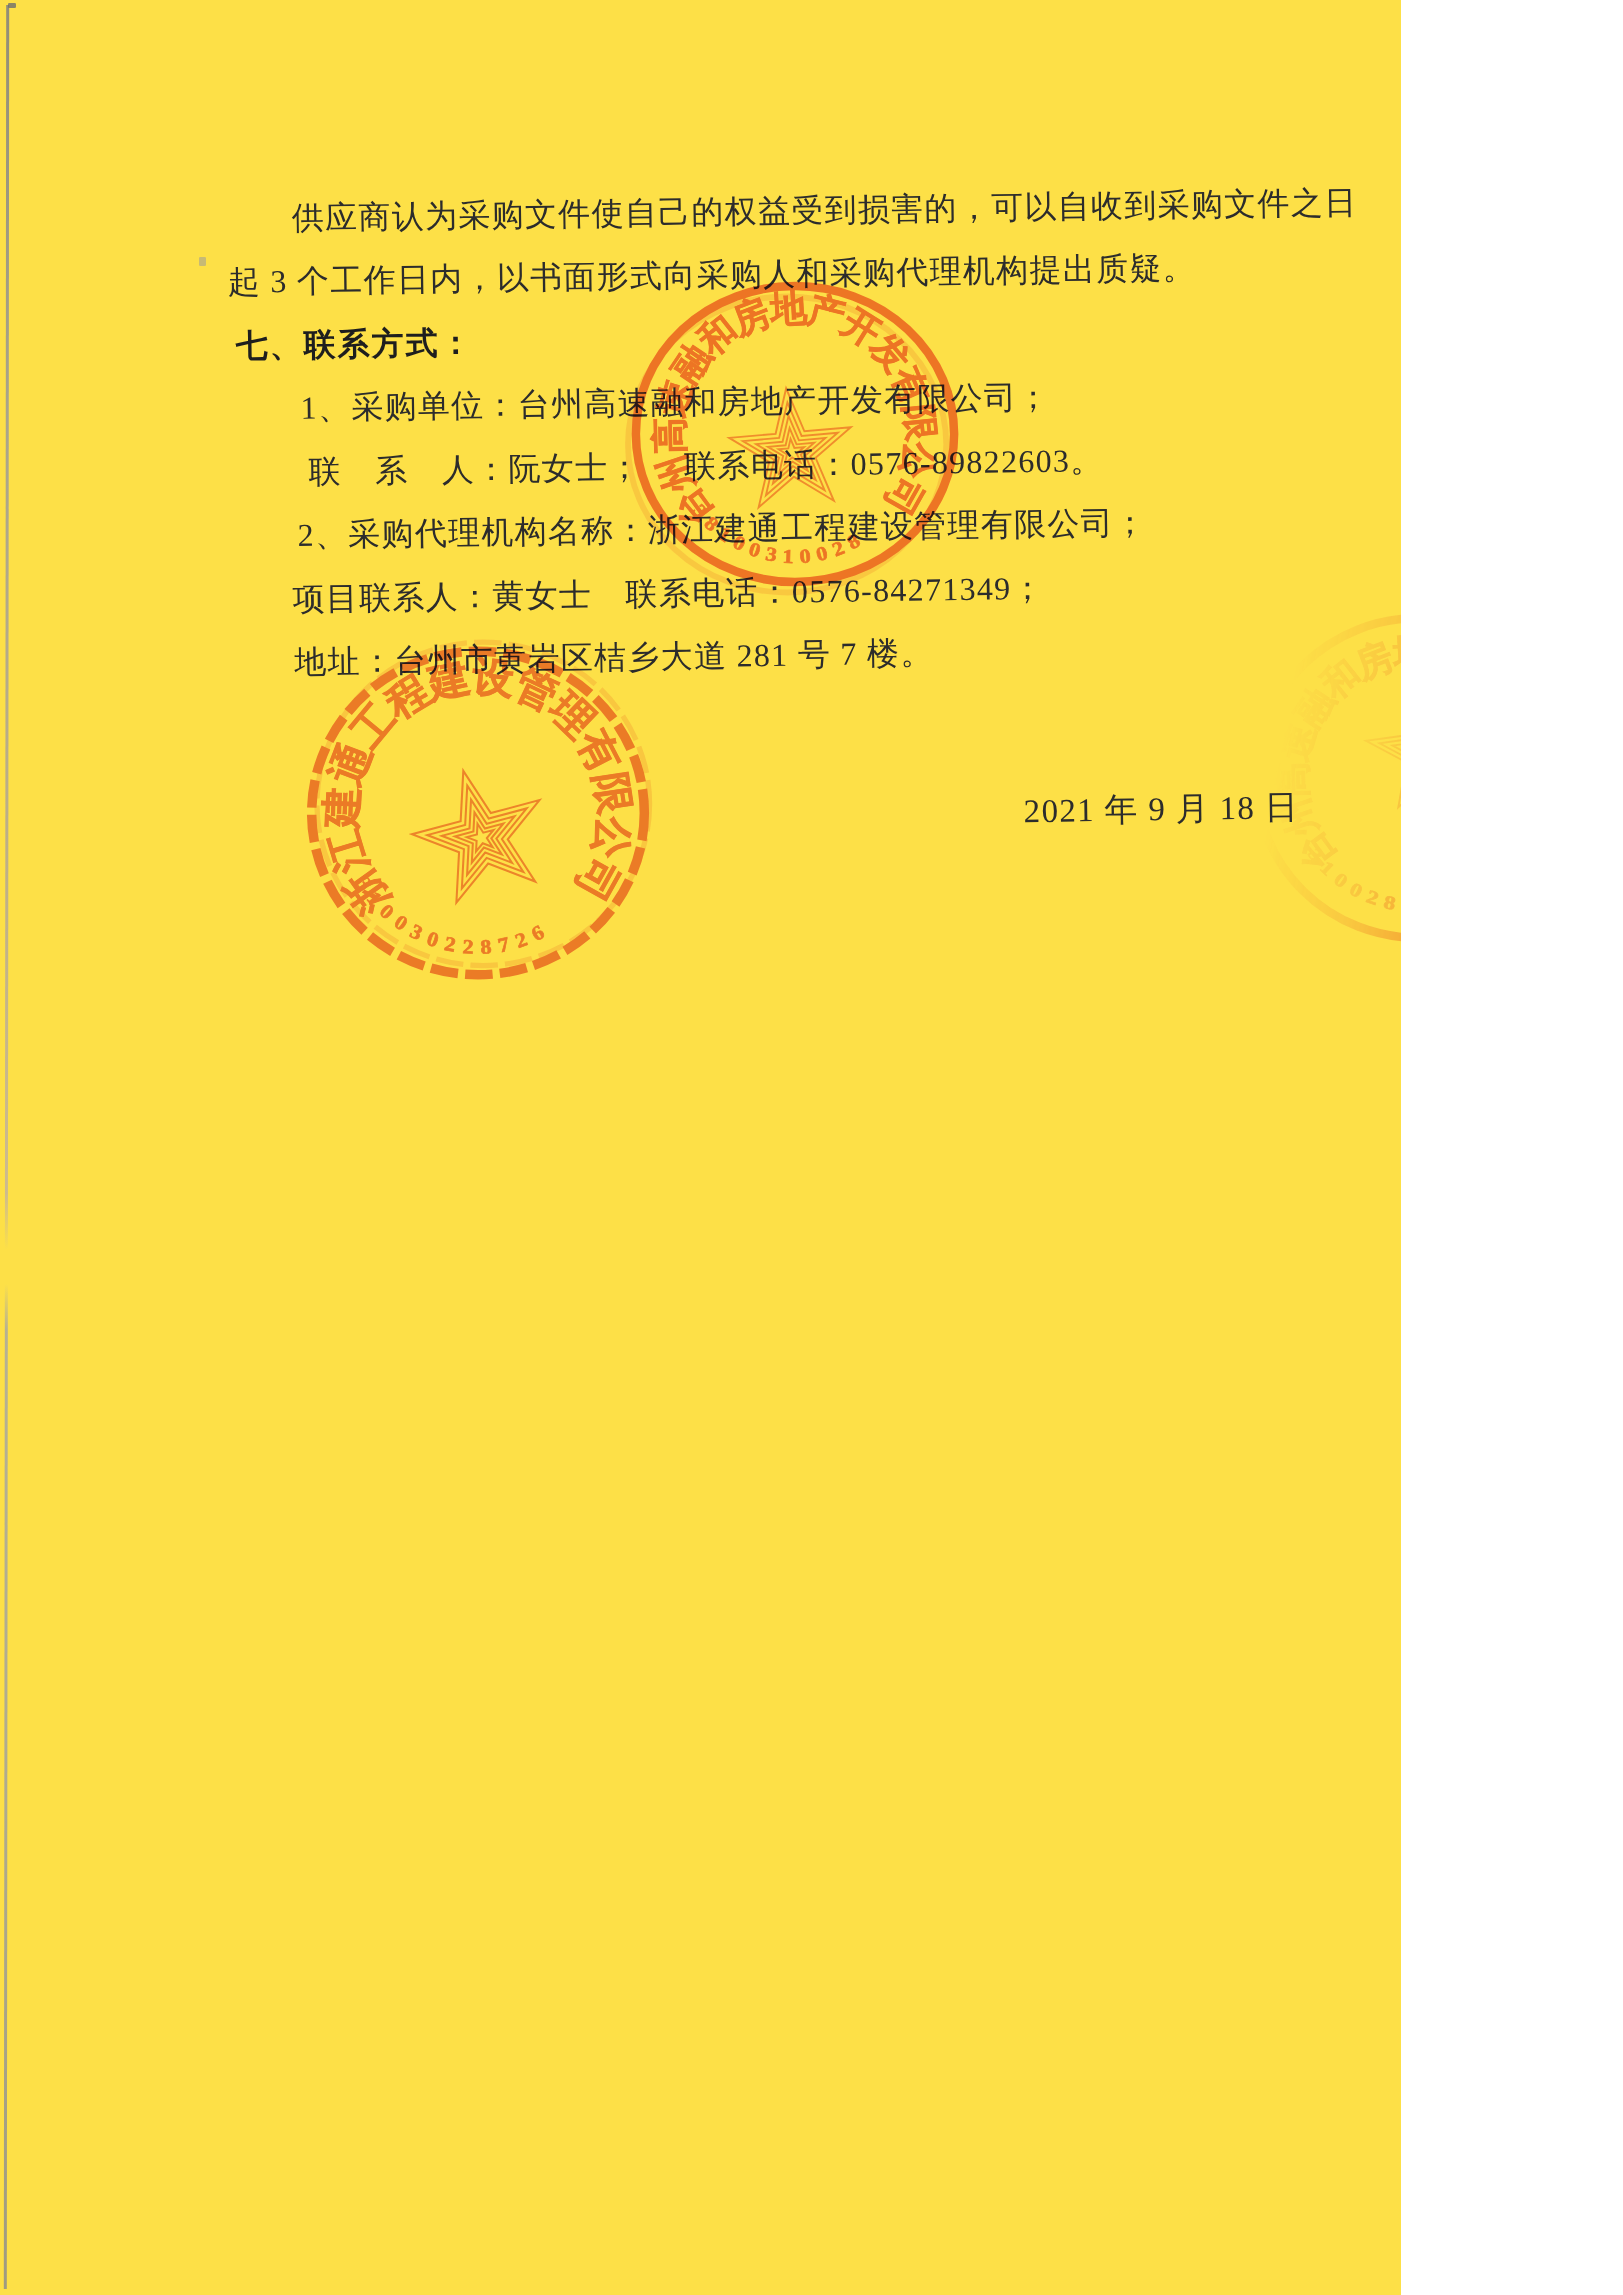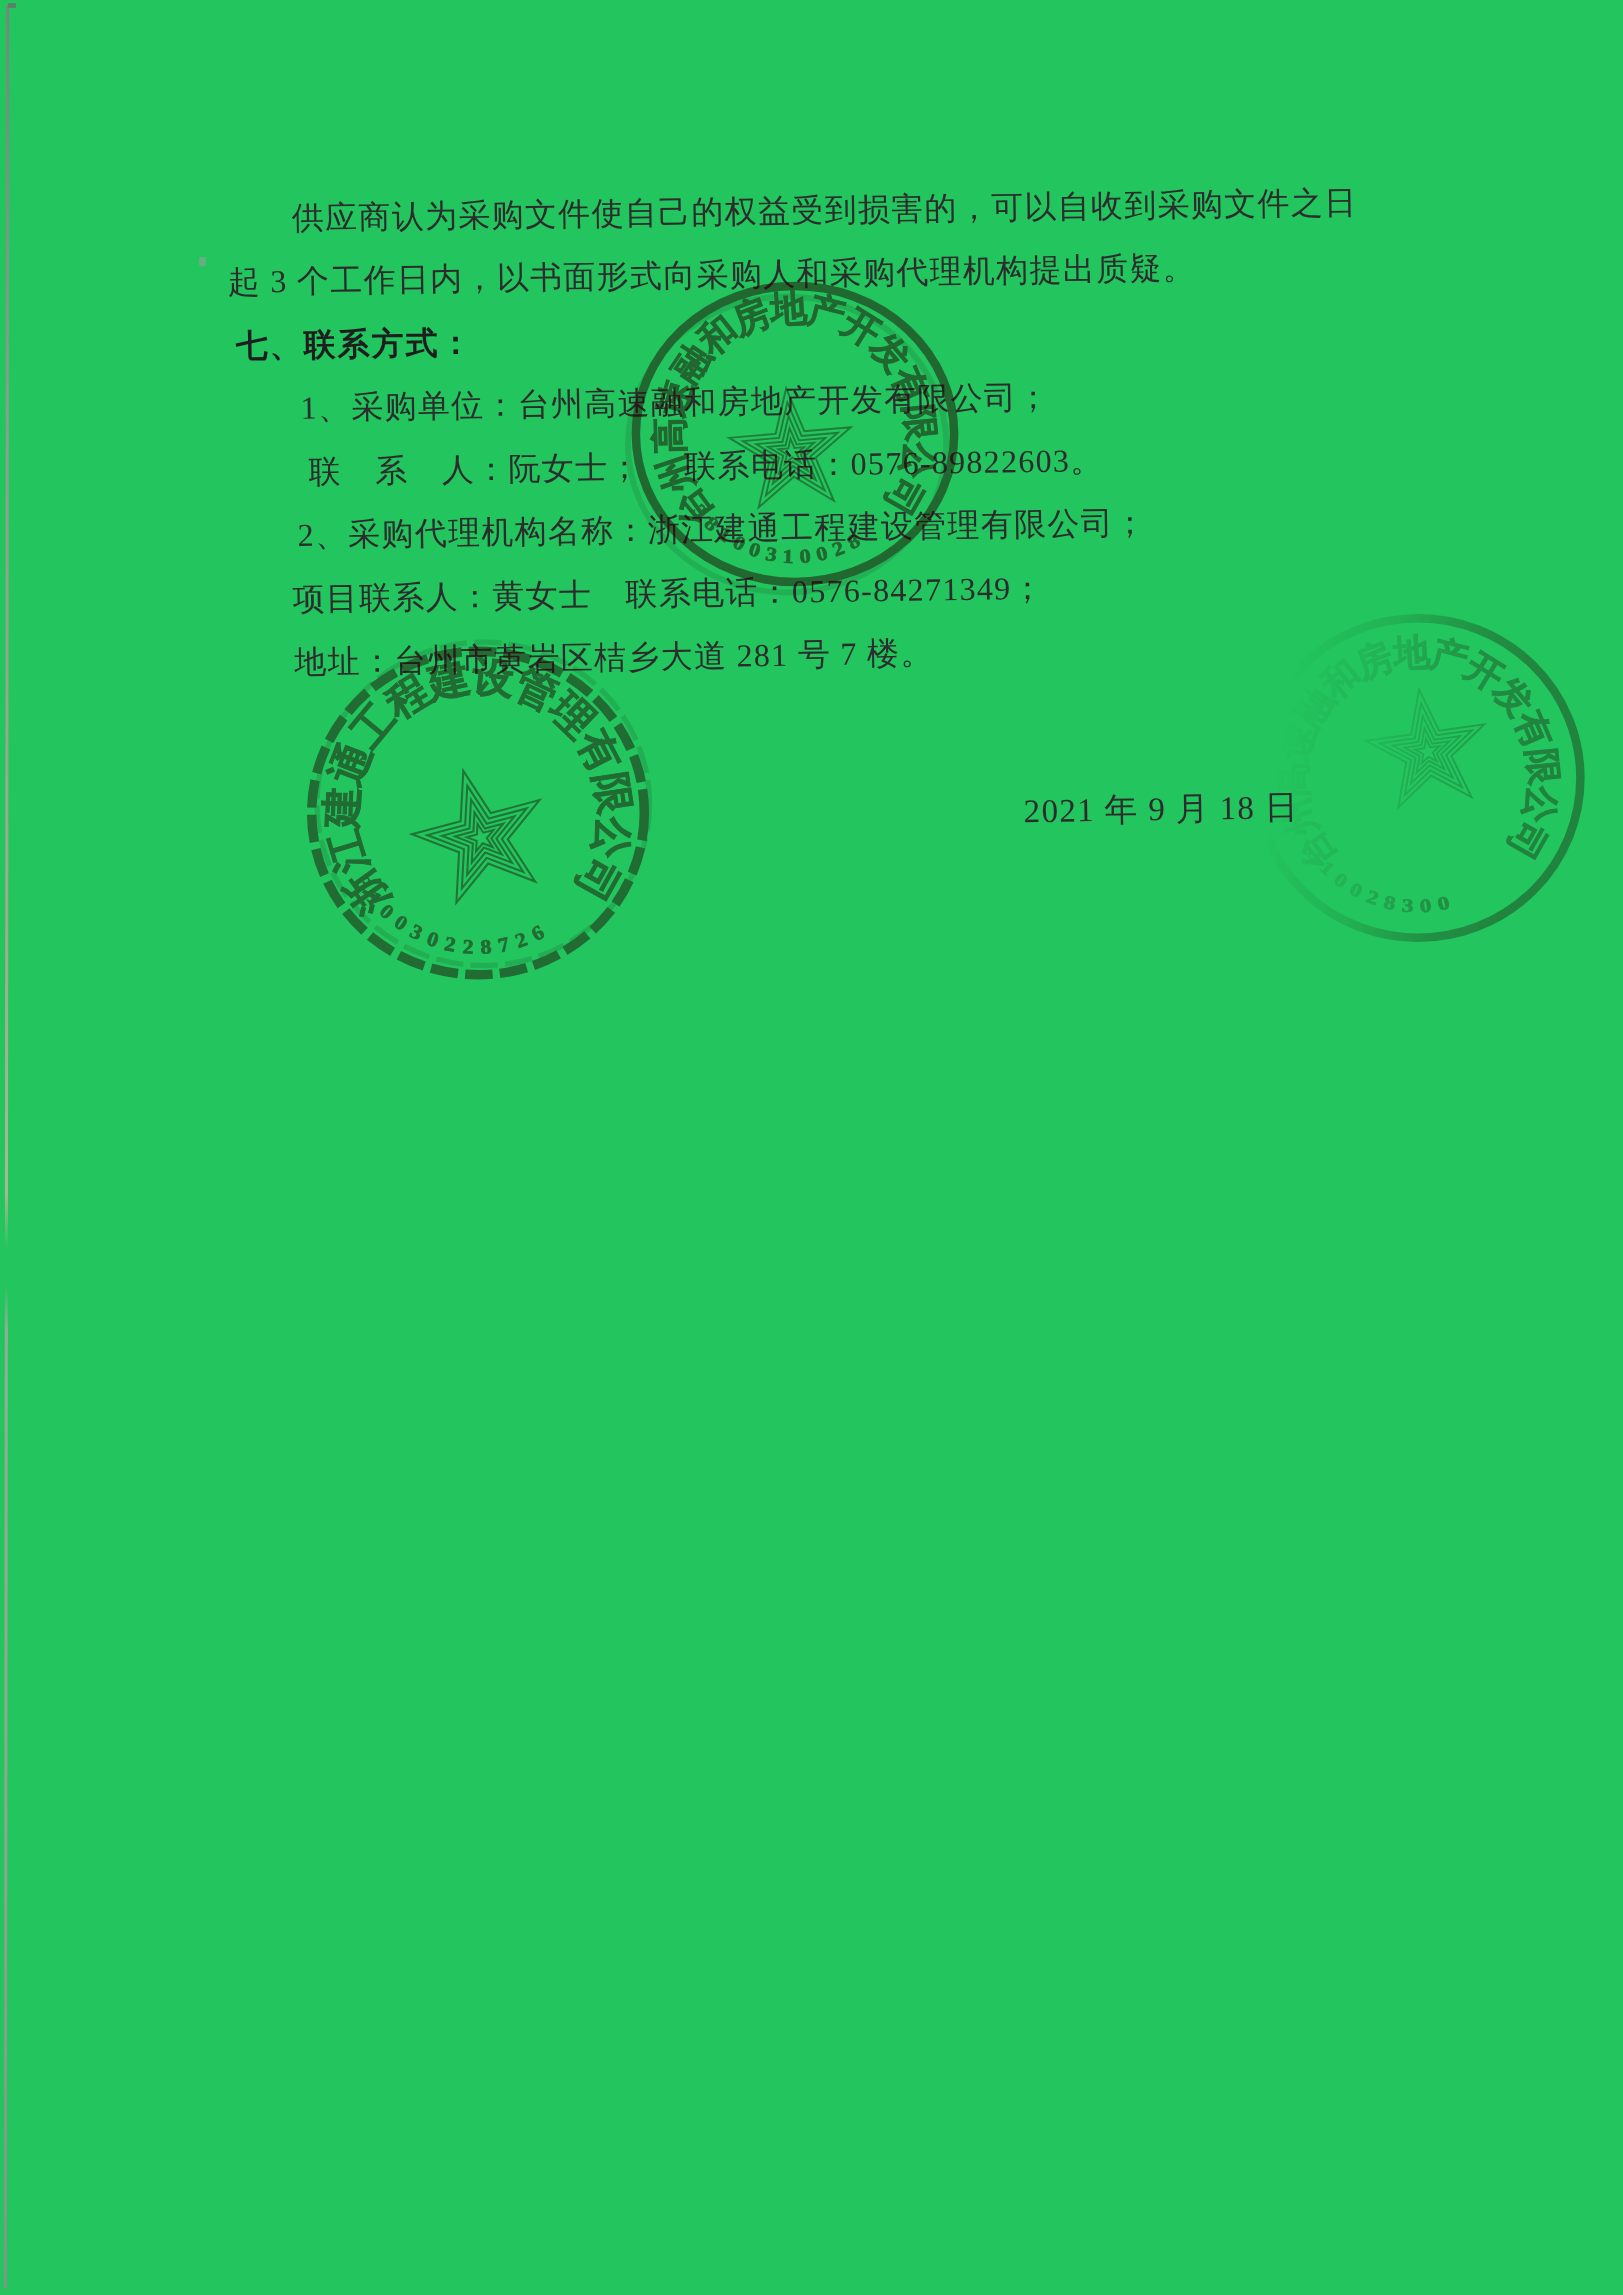--- a/index.html
+++ b/index.html
@@ -1,16 +1,16 @@
 <!DOCTYPE html>
 <html style="--seal1: #ee7b76; --seal2: #ec827c; --seal3: #f2a09b;font-size:10.5px"><head>
 <meta charset="utf-8">
 <style>
   html,body{margin:0;padding:0;background:#ffffff;}
-  .page{position:relative;width:1623px;height:2295px;background:#22c55e;overflow:hidden;
+  .page{position:relative;width:1401px;height:2295px;background:#fde047;overflow:hidden;
         font-family:"Liberation Serif","DejaVu Serif",serif;}
   
   .scan-line{position:absolute;left:4.6px;top:5.2px;width:2.6px;height:2284px;
     background:linear-gradient(180deg,#7f7f7f 0%,#9a9a98 18%,#b3a794 38%,#c4b49c 52%,rgba(200,190,175,0) 54.5%,rgba(200,190,175,0) 56%,#a9a9a1 58%,#a2a29c 78%,#8f8f8b 100%);
     opacity:.85;transform:rotate(.06deg);}
   .corner-speck{position:absolute;left:7.9px;top:2.6px;width:7.9px;height:5.9px;background:#6e6e6e;border-radius:1.3px;opacity:.8;}
   .margin-speck{position:absolute;left:199px;top:257px;width:7.2px;height:8.5px;background:#9a9a9a;opacity:.55;border-radius:1.3px;}
 
   
   .text-layer{position:absolute;left:0;top:0;width:1623px;height:1113px;

